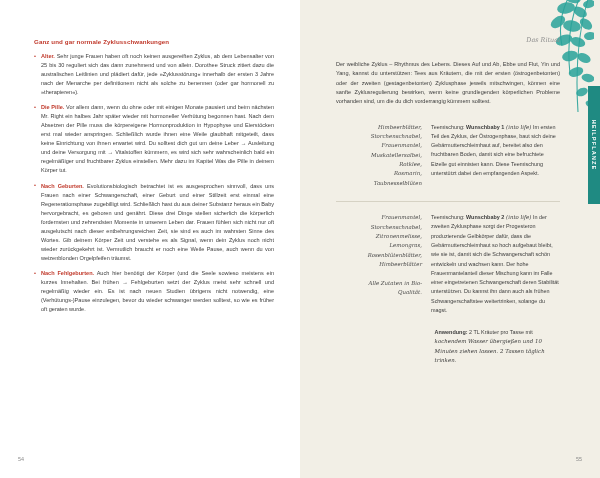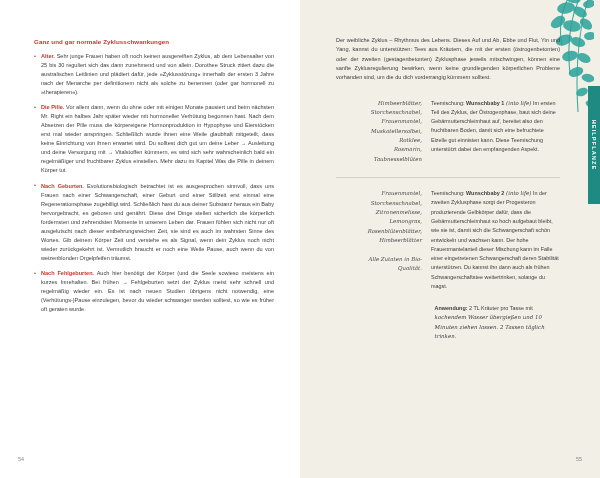--- a/index.html
+++ b/index.html
@@ -246,20 +246,21 @@
         <ellipse cx="108" cy="110" rx="6" ry="4" transform="rotate(-22 108 110)"></ellipse>
         <ellipse cx="117" cy="122" rx="5.5" ry="3.5" transform="rotate(18 117 122)"></ellipse>
       </g>
       <g stroke="#2aa39a" stroke-width="1.1" fill="none" opacity="0.9">
         <path d="M120 0 C108 30, 100 70, 104 130"></path>
         <path d="M112 4 C98 26, 92 54, 96 92"></path>
         <path d="M100 6 C88 24, 84 44, 88 64"></path>
       </g>
     </svg>
 
+    <div class="chapter-sub">Das Ritual</div>
 
     <p class="intro">Der weibliche Zyklus – Rhythmus des Lebens. Dieses Auf und Ab, Ebbe und Flut, Yin und Yang, kannst du unterstützen: Tees aus Kräutern, die mit der ersten (östrogenbetonten) oder der zweiten (gestagenbetonten) Zyklusphase jeweils mitschwingen, können eine sanfte Zyklusregulierung bewirken, wenn keine grundlegenden körperlichen Probleme vorhanden sind, um die du dich vorderrangig kümmern solltest.</p>
 
     <div class="recipe">
       <div class="ing" style="white-space:pre-line">Himbeerblätter,
 Storchenschnabel,
 Frauenmantel,
 Muskatellersalbei,
 Rotklee,
 Rosmarin,

